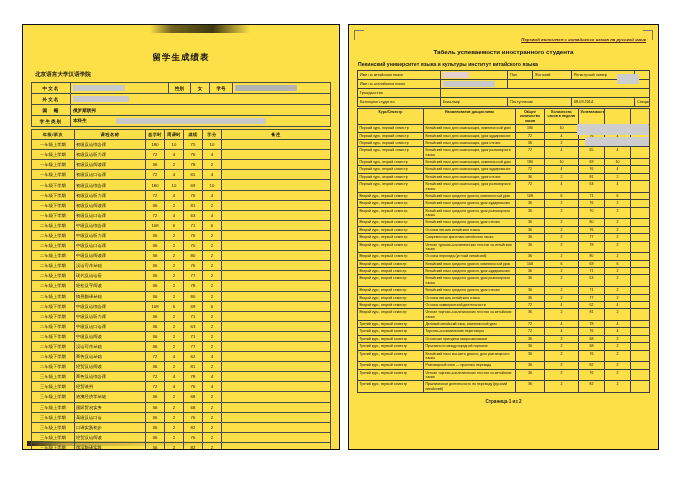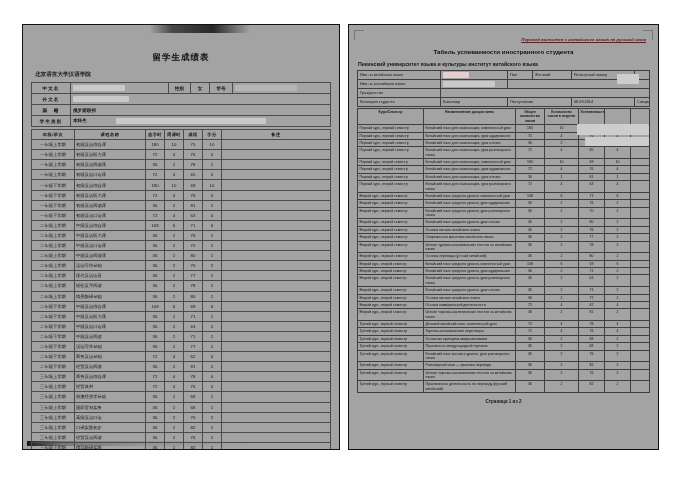--- a/index.html
+++ b/index.html
@@ -1,21 +1,21 @@
 <!DOCTYPE html>
 <html><head>
 <meta charset="utf-8">
 <style>
   html,body{margin:0;padding:0;background:#ffffff;}
   body{width:678px;height:480px;overflow:hidden;
        font-family:"Liberation Sans",sans-serif;color:#1a1a1a;}
   .stage{position:relative;width:678px;height:480px;background:#fff;}
 
   
-  .sheet{position:absolute;background:#a3a3a3;border:1px solid #111;
+  .sheet{position:absolute;background:#fde047;border:1px solid #111;
          box-sizing:border-box;overflow:hidden;}
   .sheet-left{left:22px;top:24px;width:318px;height:426px;}
   .sheet-right{left:348px;top:24px;width:311px;height:426px;}
   .sheet-inner{position:absolute;inset:0;padding:6px 8px;box-sizing:border-box;}
 
   
   .scan-smudge{position:absolute;left:0;top:0;width:100%;height:8px;
     background:linear-gradient(90deg,rgba(0,0,0,0) 40%,rgba(0,0,0,.55) 47%,rgba(0,0,0,.75) 60%,rgba(0,0,0,0) 72%);}
   .scan-bottom{position:absolute;left:4px;bottom:3px;width:96%;height:5px;
     background:linear-gradient(90deg,rgba(0,0,0,.85) 0%,rgba(0,0,0,.25) 12%,rgba(0,0,0,.08) 40%,rgba(0,0,0,0) 75%);}

